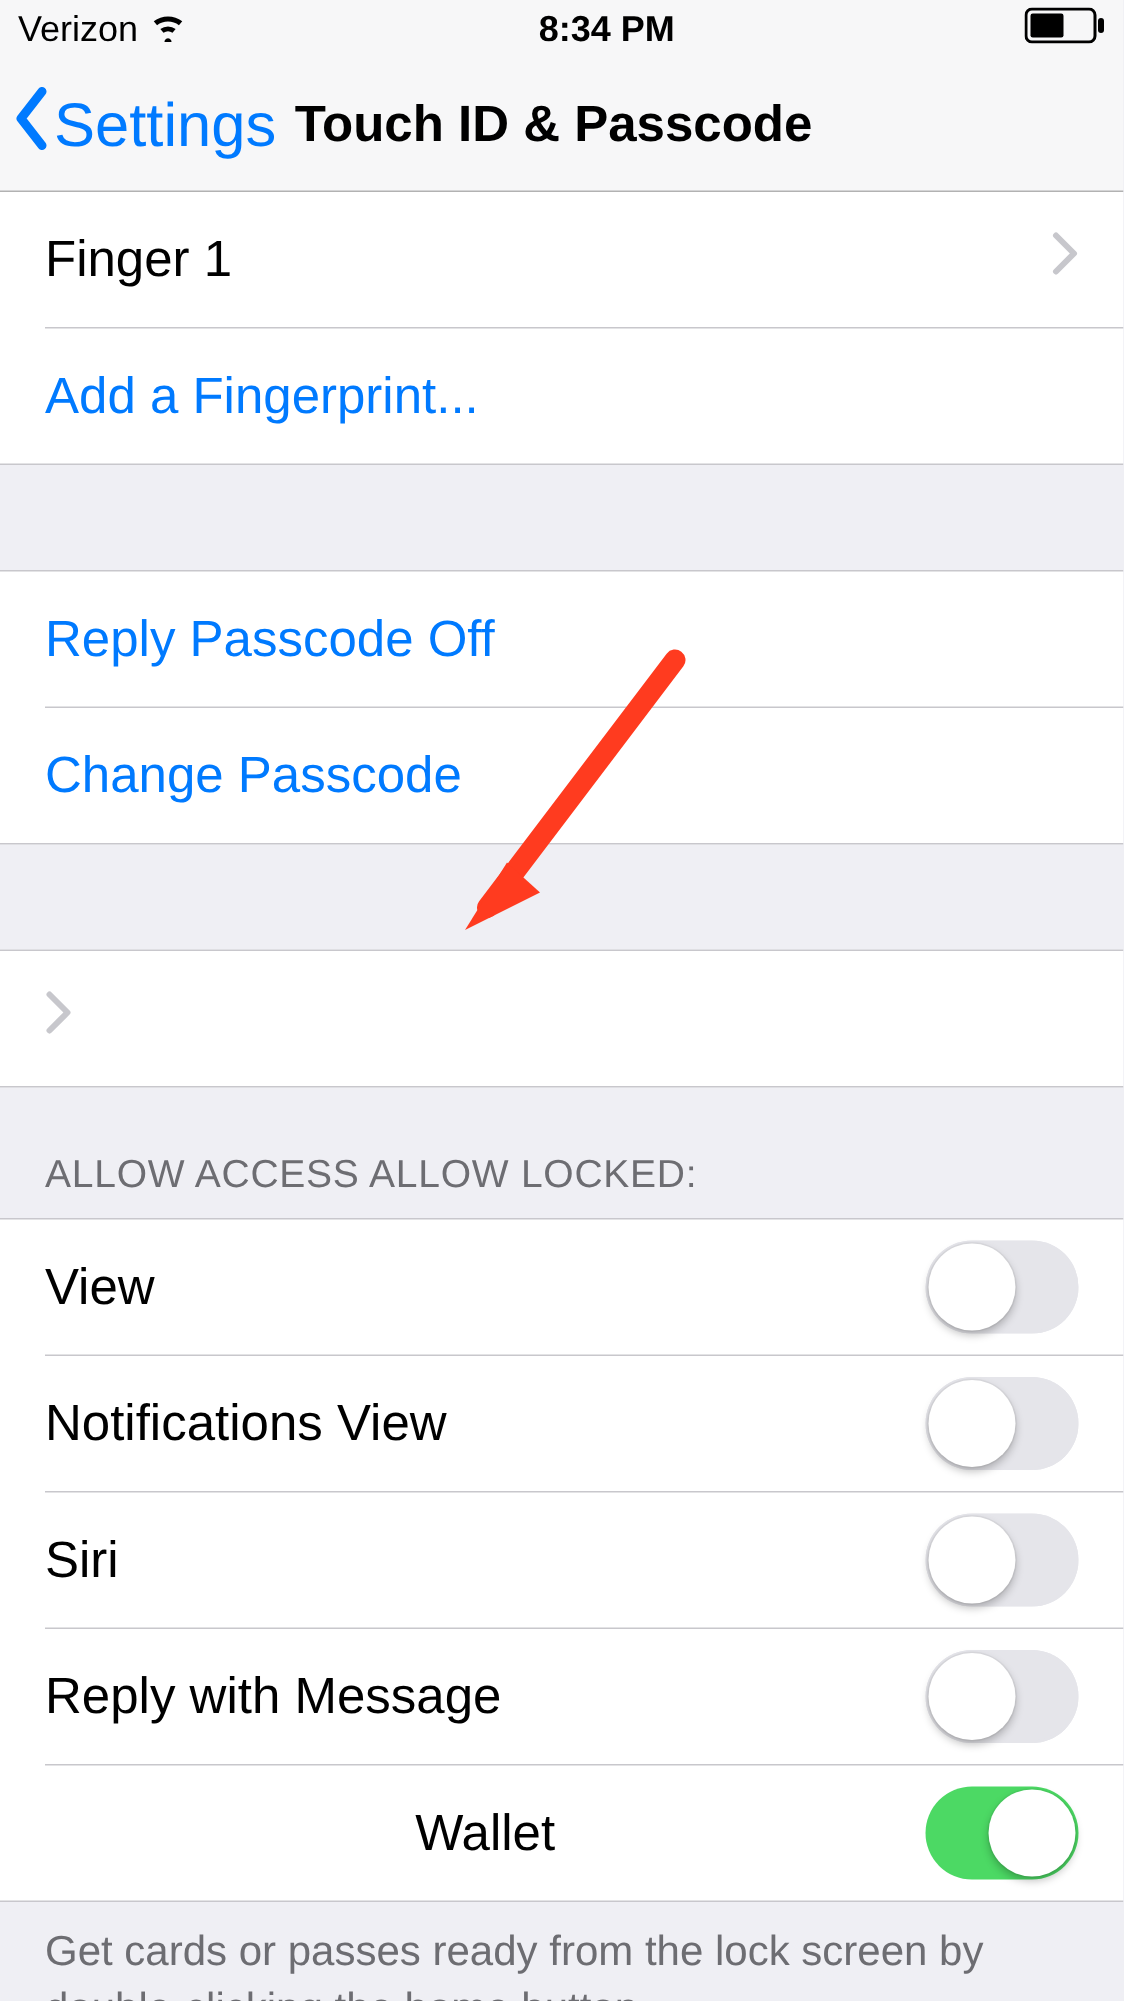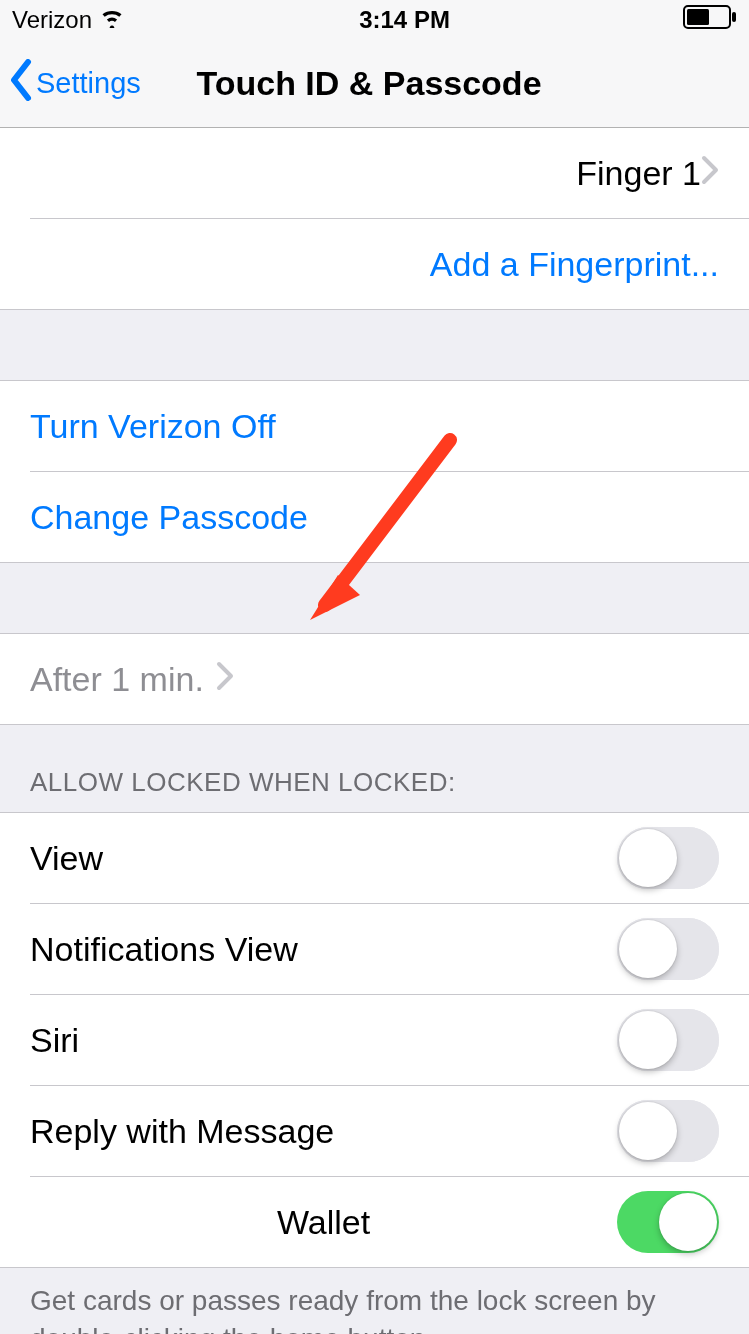--- a/index.html
+++ b/index.html
@@ -33,21 +33,21 @@
     border-bottom: 1px solid #b2b2b2;
     display: flex;
     align-items: center;
     position: relative;
     padding: 0 8px;
   }
   .nav-back {
     display: flex;
     align-items: center;
     color: #007aff;
-    font-size: 29px;
+    font-size: 41px;
     font-weight: 400;
     cursor: pointer;
   }
   .nav-back .chev { margin-right: 2px; }
   .nav-title {
     position: absolute;
     left: 0; right: 11px;
     text-align: center;
     font-size: 34px;
     font-weight: 600;
@@ -102,37 +102,37 @@
   }
   .switch.on { background: #4cd964; box-shadow: none;}
   .switch.on .knob { left: 42px; }
   
   .annotation-arrow {
     position: absolute;
     pointer-events: none;
     z-index: 10;
   }
   
-  .group.first { border-top: none; text-align: right; }
+  .group.first { border-top: none; }
 </style>
 </head>
 <body>
 
 <div class="status-bar">
   <div class="status-left">
     <span>Verizon</span>
     <span class="wifi-icon">
       <svg width="28" height="22" viewBox="0 0 28 22">
         <path d="M14 19.5 a2.3 2.3 0 1 0 0.001 0 Z" fill="#000"></path>
         <path d="M8.9 13.4 a8.3 8.3 0 0 1 10.2 0 l-2.1 2.5 a5 5 0 0 0 -6 0 Z" fill="#000"></path>
         <path d="M4.5 8.2 a15.5 15.5 0 0 1 19 0 l-2.2 2.6 a12 12 0 0 0 -14.6 0 Z" fill="#000"></path>
       </svg>
     </span>
   </div>
-  <div class="status-center">3:14 PM</div>
+  <div class="status-center">8:34 PM</div>
   <div class="status-right">
     <span class="battery-icon">
       <svg width="54" height="24" viewBox="0 0 54 24">
         <rect x="1" y="1" width="46" height="22" rx="4" ry="4" fill="none" stroke="#000" stroke-width="2"></rect>
         <rect x="4" y="4" width="22" height="16" rx="1.5" fill="#000"></rect>
         <rect x="49" y="7" width="4" height="10" rx="2" fill="#000"></rect>
       </svg>
     </span>
   </div>
 </div>
@@ -161,42 +161,41 @@
   <div class="sep"></div>
   <div class="cell" style="height:90px;">
     <span class="cell-label link">Add a Fingerprint...</span>
   </div>
 </div>
 
 <div class="gap"></div>
 
 <div class="group">
   <div class="cell" style="height:90px;">
-    <span class="cell-label link">Turn Verizon Off</span>
+    <span class="cell-label link">Reply Passcode Off</span>
   </div>
   <div class="sep"></div>
   <div class="cell" style="height:90px;justify-content:flex-end;">
     <span class="cell-label link">Change Passcode</span>
   </div>
 </div>
 
 <div class="gap"></div>
 
 <div class="group" style="position:relative;">
   <div class="cell" style="height:90px;">
-    <span class="cell-detail">After 1 min.</span>
     <span class="chevron-right">
       <svg width="18" height="30" viewBox="0 0 18 30">
           <polyline points="3,3 15,15 3,27" fill="none" stroke="#c7c7cc" stroke-width="4" stroke-linecap="round" stroke-linejoin="round"></polyline>
         </svg>
     </span>
   </div>
 </div>
 
-<div class="section-header">ALLOW LOCKED WHEN LOCKED:</div>
+<div class="section-header">ALLOW ACCESS ALLOW LOCKED:</div>
 <div class="group">
   <div class="cell" style="height:90px;">
     <span class="cell-label">View</span>
     <div class="switch">
         <div class="knob"></div>
       </div>
   </div>
   <div class="sep"></div>
   <div class="cell" style="height:90px;">
     <span class="cell-label">Notifications View</span>

